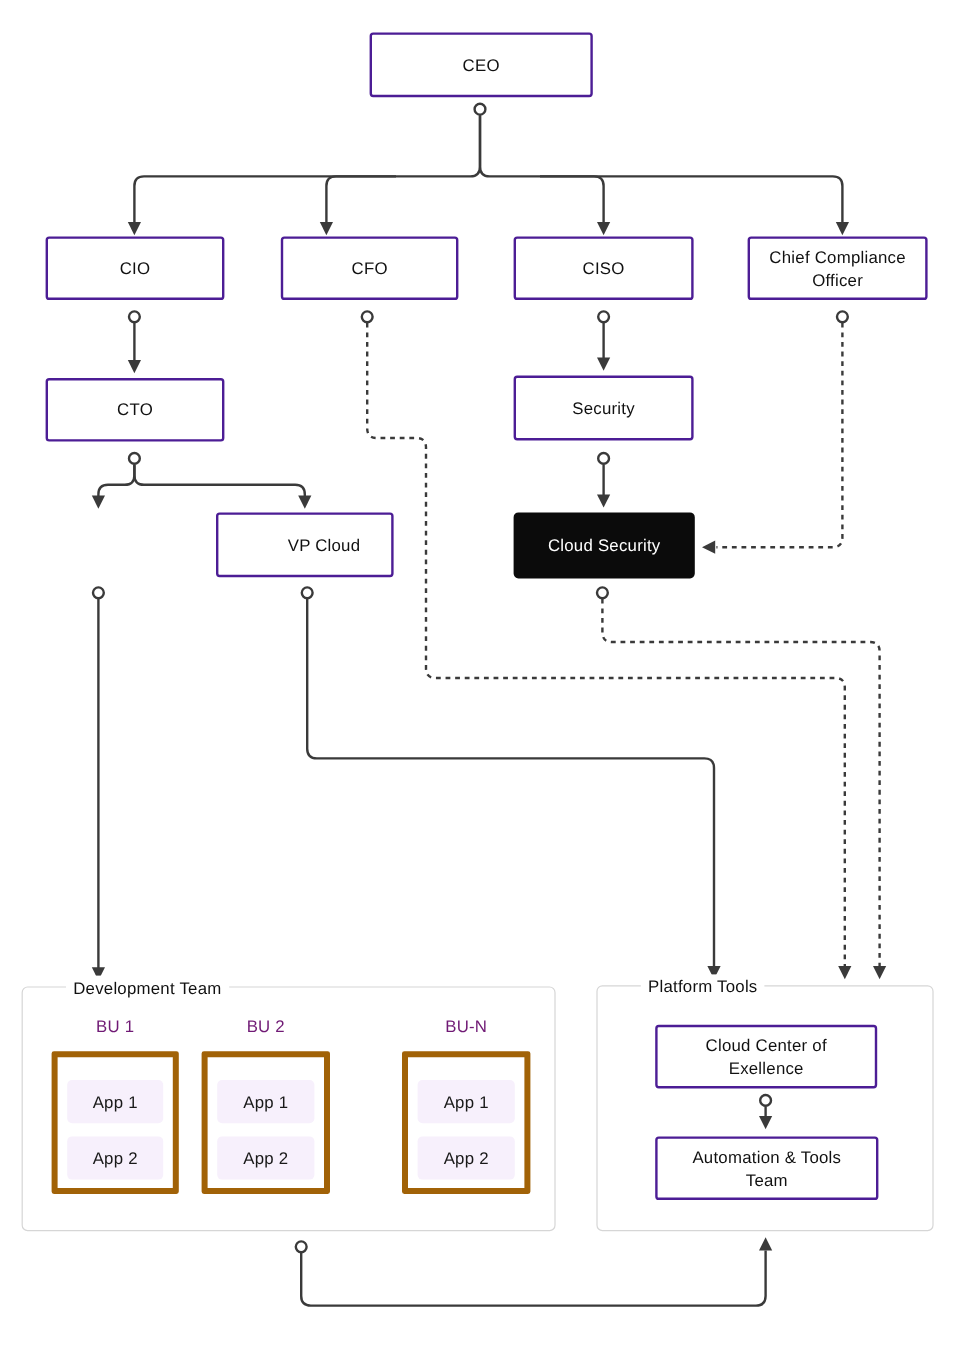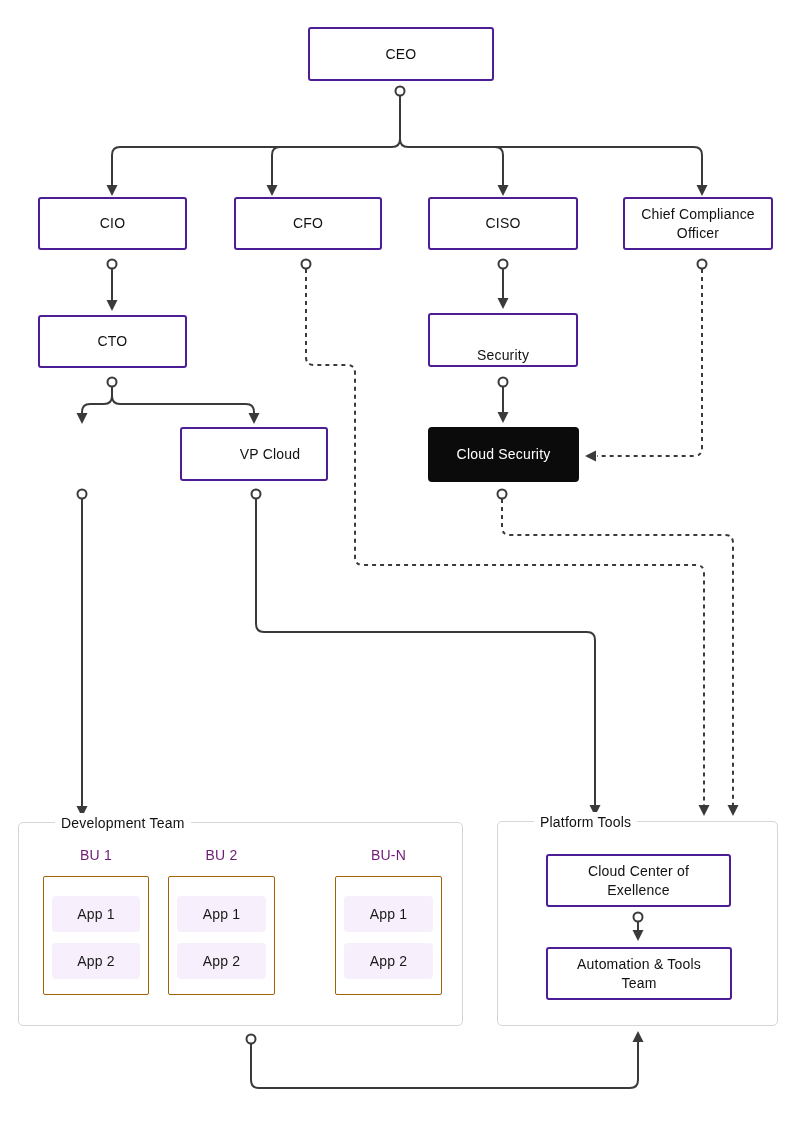--- a/index.html
+++ b/index.html
@@ -77,21 +77,21 @@
     position: absolute;
     text-align: center;
     font-size: 14px;
     color: #701a75;
     letter-spacing: 0.2px;
   }
   .bu-box {
     position: absolute;
     box-sizing: border-box;
     background: #ffffff;
-    border: 1px solid #a16207;
+    border: 5px solid #a16207;
     border-radius: 2px;
     display: flex;
     flex-direction: column;
     padding: 19px 8px 0 8px;
     gap: 11px;
   }
   .app-chip {
     box-sizing: border-box;
     height: 36px;
     border-radius: 4px;
@@ -173,21 +173,21 @@
   </div>
   <div class="node" style="left:428px; top:197px; width:150px; height:53px;">
     <span>CISO</span>
   </div>
   <div class="node" style="left:623px; top:197px; width:150px; height:53px;">
     <span class="wrap-150">Chief Compliance Officer</span>
   </div>
   <div class="node" style="left:38px; top:315px; width:149px; height:53px;">
     <span>CTO</span>
   </div>
-  <div class="node" style="left:428px; top:313px; width:150px; height:54px;align-items:flex-end;">
+  <div class="node" style="left:428px; top:313px; width:150px; height:54px;">
     <span>Security</span>
   </div>
   <div class="node" style="left:180px; top:427px; width:148px; height:54px;padding-left:32px;">
     <span>VP Cloud</span>
   </div>
   <div class="node dark" style="left:428px; top:427px; width:151px; height:55px;">
     <span>Cloud Security</span>
   </div>
 
   <div class="group" style="left:18px; top:822px; width:445px; height:204px;">

